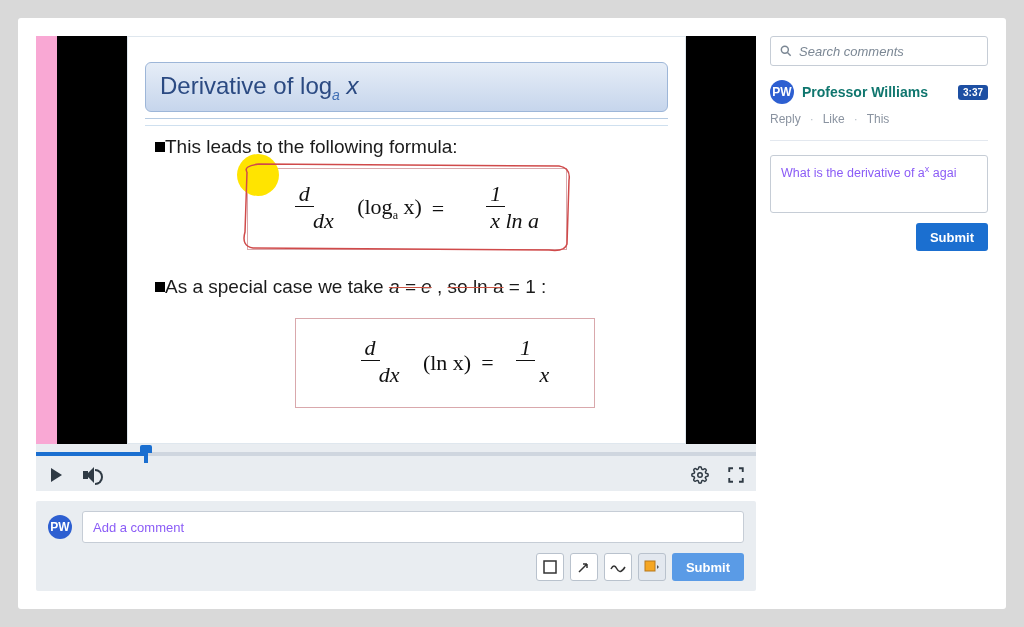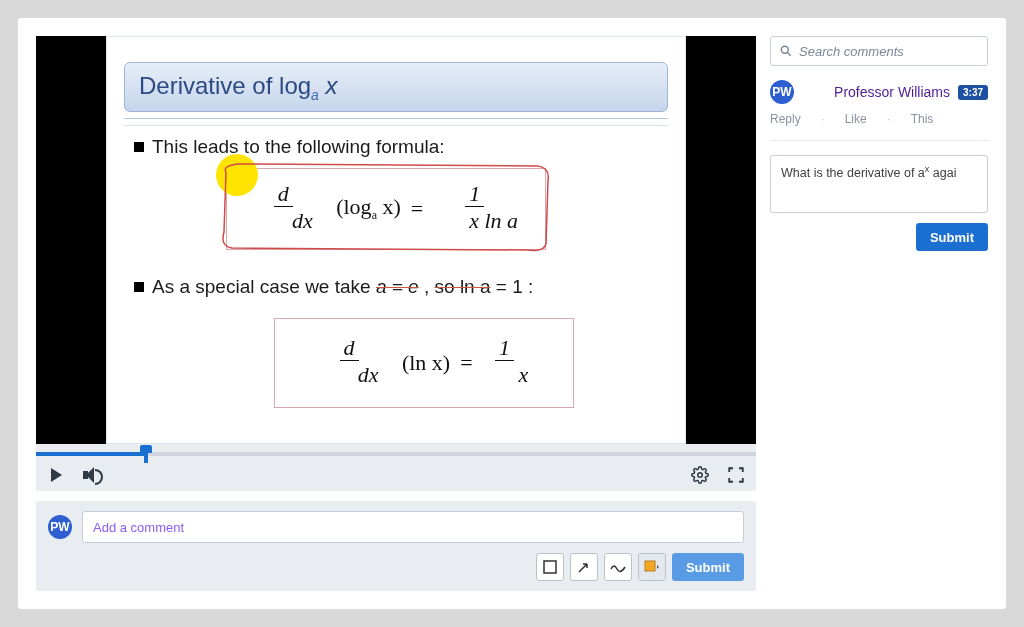--- a/index.html
+++ b/index.html
@@ -25,20 +25,21 @@
   .left-col { flex: 1 1 auto; display: flex; flex-direction: column; }
   .right-col { width: 218px; flex: 0 0 218px; display: flex; flex-direction: column; }
 
   
   .video-box {
     background: #f9a8d4;
     display: flex;
     height: 408px;
     position: relative;
     align-items: center;
+    padding-left: 21px;
   }
   .pillarbox { background: #000; width: 70px; height: 408px; }
   .slide-stage {
     background: #fff;
     flex: 1;
     height: 408px;
     position: relative;
     box-shadow: 0 0 0 1px #dfe7ee inset;
   }
   .slide-title-bar {
@@ -58,21 +59,21 @@
     color: #2b4a82;
     font-weight: 400;
   }
   .slide-title-bar .title-text sub { font-size: 14px; font-style: italic; color:#3f6eb4; }
   .slide-title-bar .title-text i { font-style: italic; }
   .title-rule {
     position:absolute; left:18px; right:18px; top:82px; height:6px;
     border-top:1px solid #b6cbe2; border-bottom:1px solid #cfe0ef;
   }
   .slide-body { position:absolute; top:100px; left:28px; right:28px; }
-  .bullet-line { font-family: Arial, sans-serif; font-size:19px; color:#1b1b1b; display:flex; align-items:center; gap:8px; }
+  .bullet-line { font-family: Arial, sans-serif; font-size:19px; color:#1b1b1b; display:flex; align-items:center; gap:0; }
   .bullet-line .sq { width:10px; height:10px; background:#000; display:inline-block; }
   .yellow-dot { position:absolute; width:42px; height:42px; border-radius:50%; background:#ffe400; left:110px; top:118px; z-index:2; }
   .formula-box {
     border:1px solid #d9a8ac;
     position:absolute;
     box-sizing:border-box;
   }
   .fbox1 { left:120px; top:132px; width:320px; height:82px; }
   .red-scribble { position:absolute; left:112px; top:124px; width:336px; height:96px; z-index:3; pointer-events:none; }
   .fbox2 { left:168px; top:282px; width:300px; height:90px; }
@@ -123,27 +124,27 @@
   .tool-btn { width:26px; height:26px; border:1px solid #b9c2cd; border-radius:3px; background:#fff; display:flex; align-items:center; justify-content:center; cursor:pointer; color:#333; }
   .tool-btn.selected { background:#e3e8ef; }
   .submit-btn { height:28px; padding:0 14px; background:#1b6fd0; color:#fff; border:none; border-radius:3px; font-size:13px; font-weight:600; cursor:pointer; }
   .submit-btn.light { background:#5a9be6; }
 
   
   .search-box { height:28px; border:1px solid #c6cdd6; border-radius:3px; display:flex; align-items:center; padding:0 8px; gap:6px; color:#7b8794; font-size:13px;font-style:italic; }
   .search-box svg { width:14px; height:14px; flex:0 0 14px; }
   .comment-thread { margin-top:14px; }
   .comment-head { display:flex; align-items:center; gap:8px; }
-  .comment-head .name { font-weight:400; color:#4c1d95; font-size:14px; flex:1;text-align:right; }
+  .comment-head .name { font-weight:700; color:#0f766e; font-size:14px; flex:1; }
   .time-pill { background:#1d4fa3; color:#fff; font-size:10px; font-weight:700; border-radius:3px; padding:2px 5px; }
   .comment-body { margin-top:6px; margin-left:0px; font-size:12.5px; color:#3f4a56; line-height:1.35; }
-  .comment-actions { margin-top:8px; font-size:12px; color:#8a93a0; display:flex; gap:20px; align-items:center; }
+  .comment-actions { margin-top:8px; font-size:12px; color:#8a93a0; display:flex; gap:9px; align-items:center; }
   .comment-actions .dot { color:#b6bec8; }
   .hr { height:1px; background:#e3e8ef; margin:14px 0; }
-  .reply-box { border:1px solid #c6cdd6; border-radius:3px; padding:8px 10px; font-size:12.5px; color:#404040; min-height:40px; }
+  .reply-box { border:1px solid #c6cdd6; border-radius:3px; padding:8px 10px; font-size:12.5px; color:#8b5cf6; min-height:40px; }
   .reply-box sup { font-size:9px; }
   .right-submit { margin-top:10px; text-align:right; }
 </style>
 </head>
 <body>
 
 <div class="app">
 
   <div class="left-col">
 

